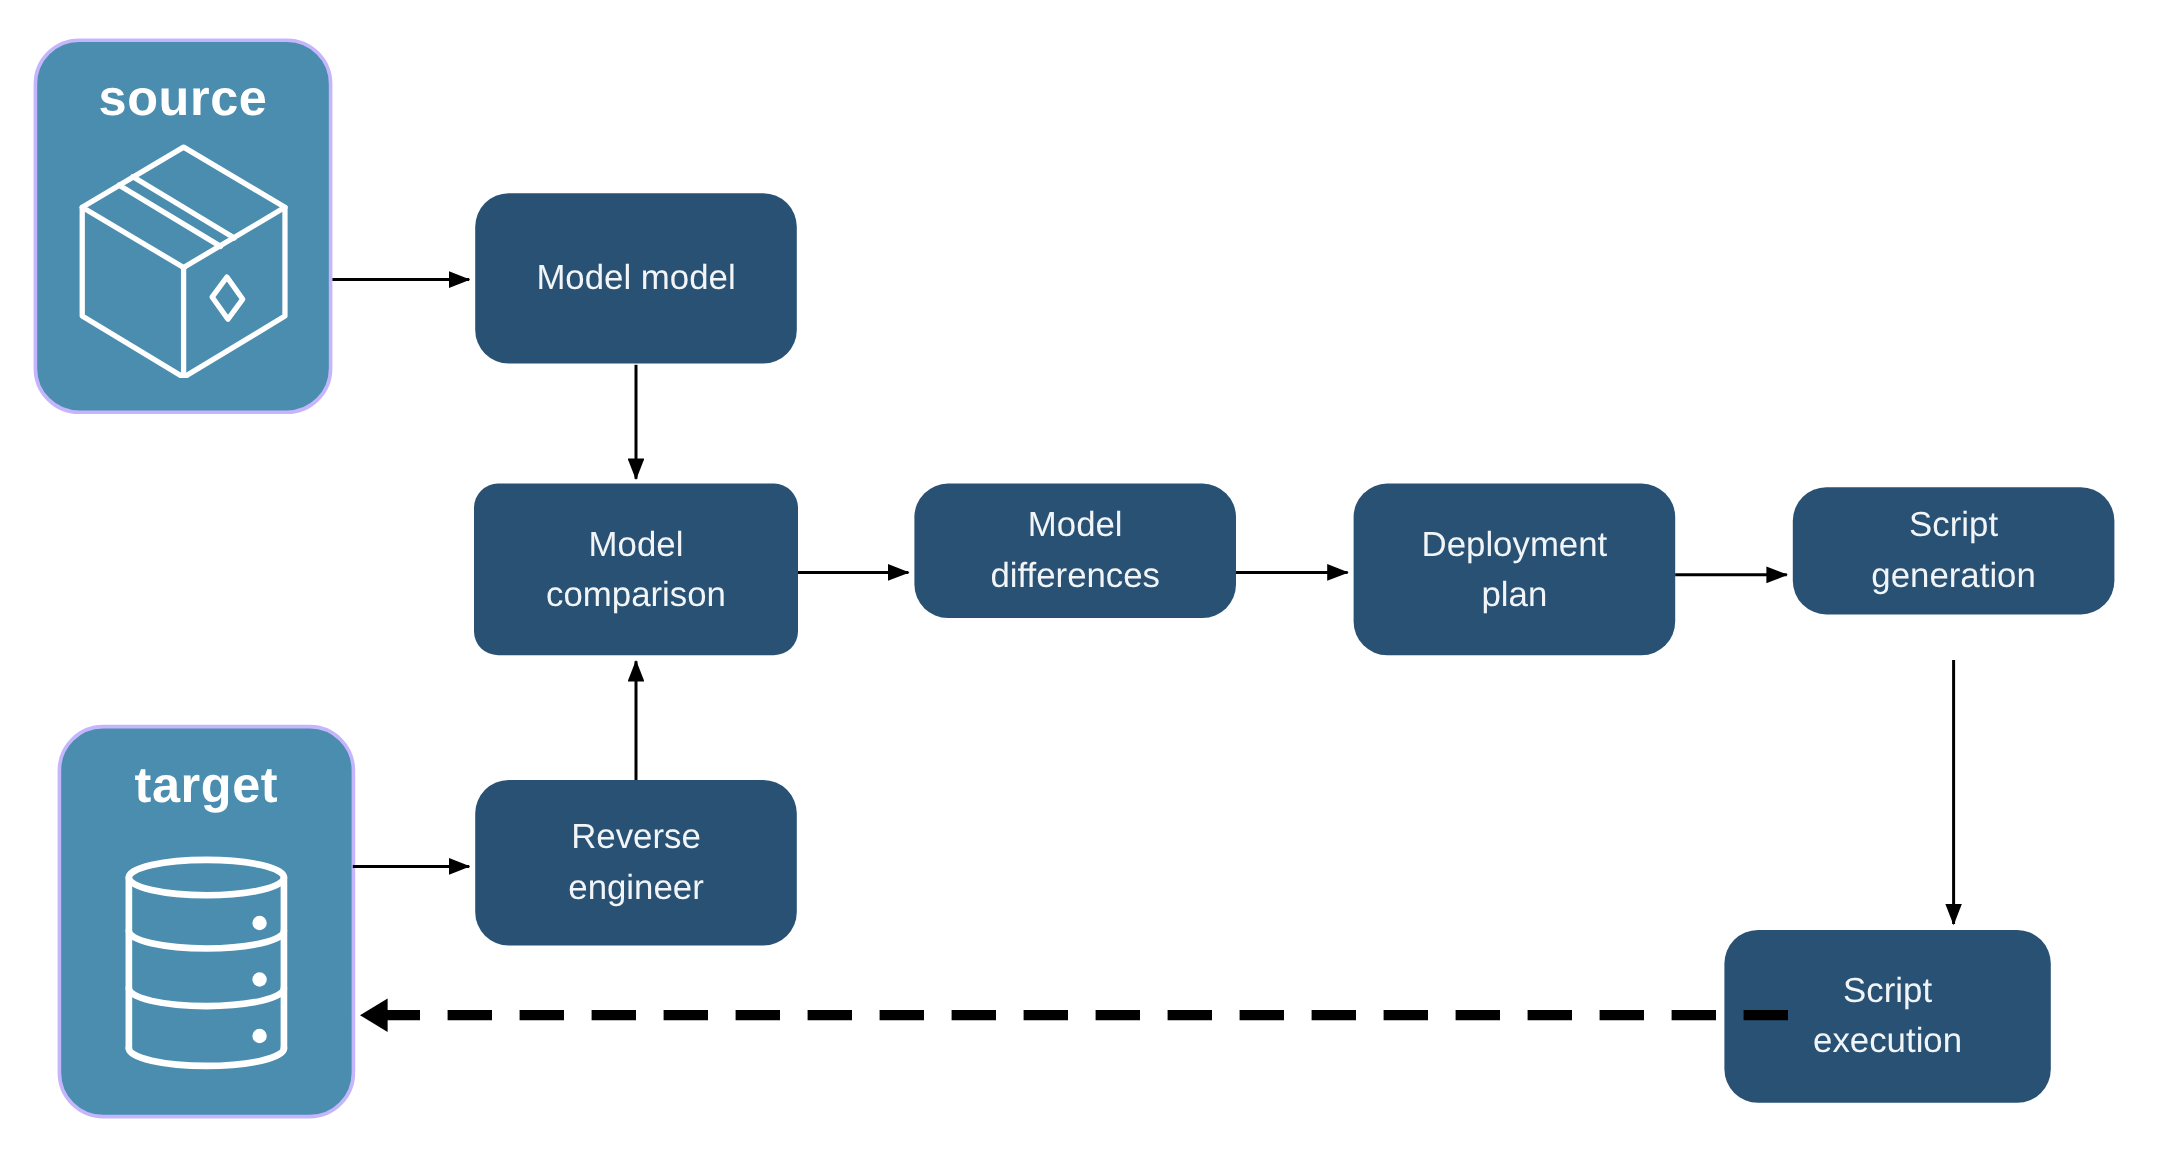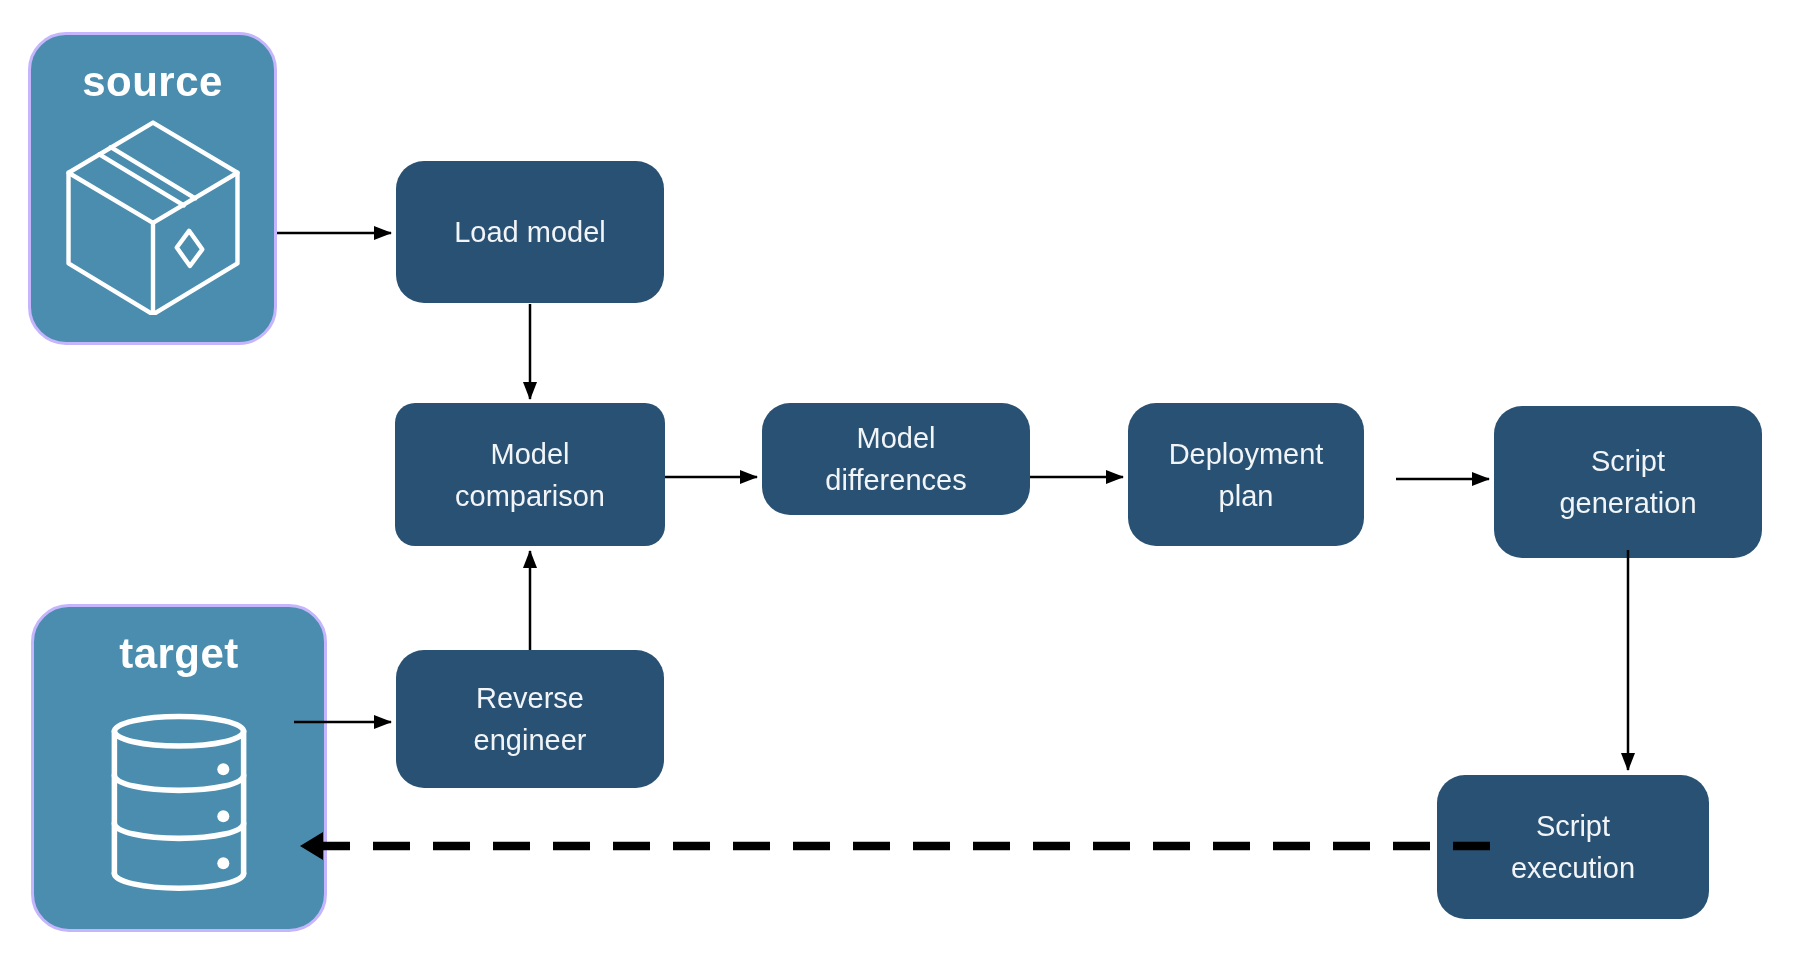--- a/index.html
+++ b/index.html
@@ -41,26 +41,26 @@
     text-align:center;
     color:#F2F5F8;
     font-size:29px;
     line-height:42px;
   }
   .node .node-label{
     display:inline-block;
     max-width:200px;
   }
   #source-box{left:28px;top:32px;width:249px;height:313px;}
-  #target-box{left:31px;top:604px;width:296px;height:328px;gap:24px;}
+  #target-box{left:48px;top:604px;width:248px;height:328px;gap:24px;}
   #load-model{left:396px;top:161px;width:268px;height:142px;}
   #model-comparison{left:395px;top:403px;width:270px;height:143px;border-radius:20px;}
   #model-differences{left:762px;top:403px;width:268px;height:112px;}
-  #deployment-plan{left:1128px;top:403px;width:236px;height:143px;}
-  #script-generation{left:1494px;top:406px;width:268px;height:152px;}
+  #deployment-plan{left:1128px;top:403px;width:268px;height:143px;}
+  #script-generation{left:1494px;top:406px;width:268px;height:106px;}
   #reverse-engineer{left:396px;top:650px;width:268px;height:138px;}
   #script-execution{left:1437px;top:775px;width:272px;height:144px;}
   .arrows{position:absolute;left:0;top:0;width:1800px;height:959px;pointer-events:none;}
 </style>
 </head>
 <body>
 
 <div class="canvas">
 
   <div class="endpoint" id="source-box">
@@ -99,21 +99,21 @@
         <g fill="#ffffff">
           <circle cx="128" cy="63" r="6.5"></circle>
           <circle cx="128" cy="114" r="6.5"></circle>
           <circle cx="128" cy="165" r="6.5"></circle>
         </g>
       </svg>
     </div>
   </div>
 
   <div class="node" id="load-model">
-    <span class="node-label">Load model</span>
+    <span class="node-label">Model model</span>
   </div>
   <div class="node" id="model-comparison">
     <span class="node-label">Model comparison</span>
   </div>
   <div class="node" id="model-differences">
     <span class="node-label">Model differences</span>
   </div>
   <div class="node" id="deployment-plan">
     <span class="node-label">Deployment plan</span>
   </div>

